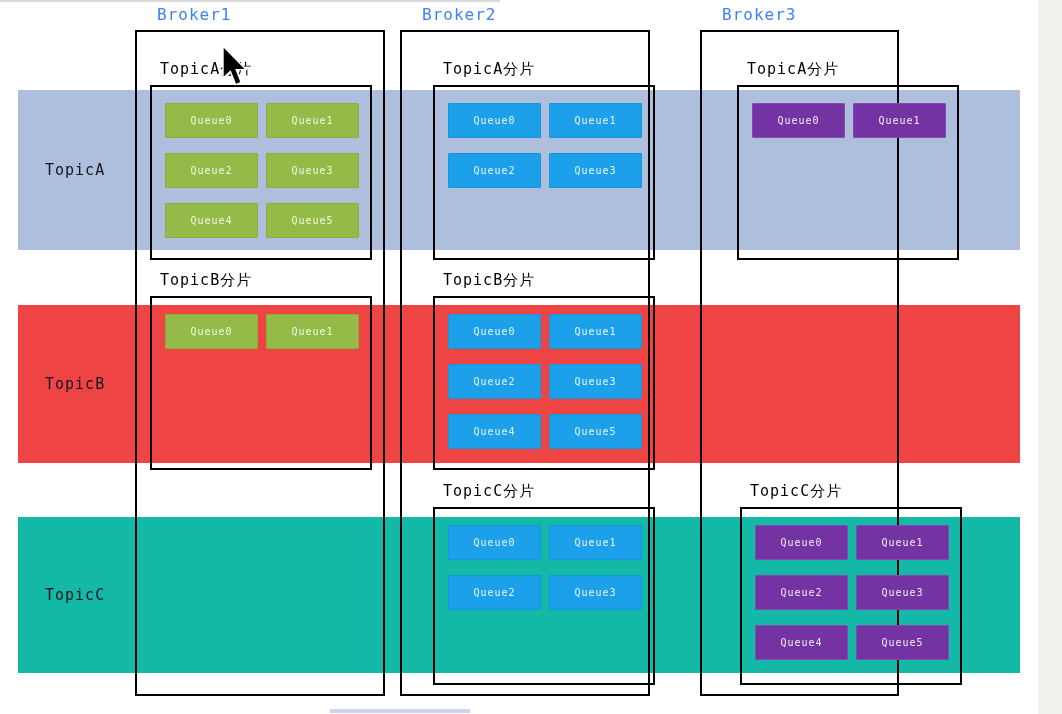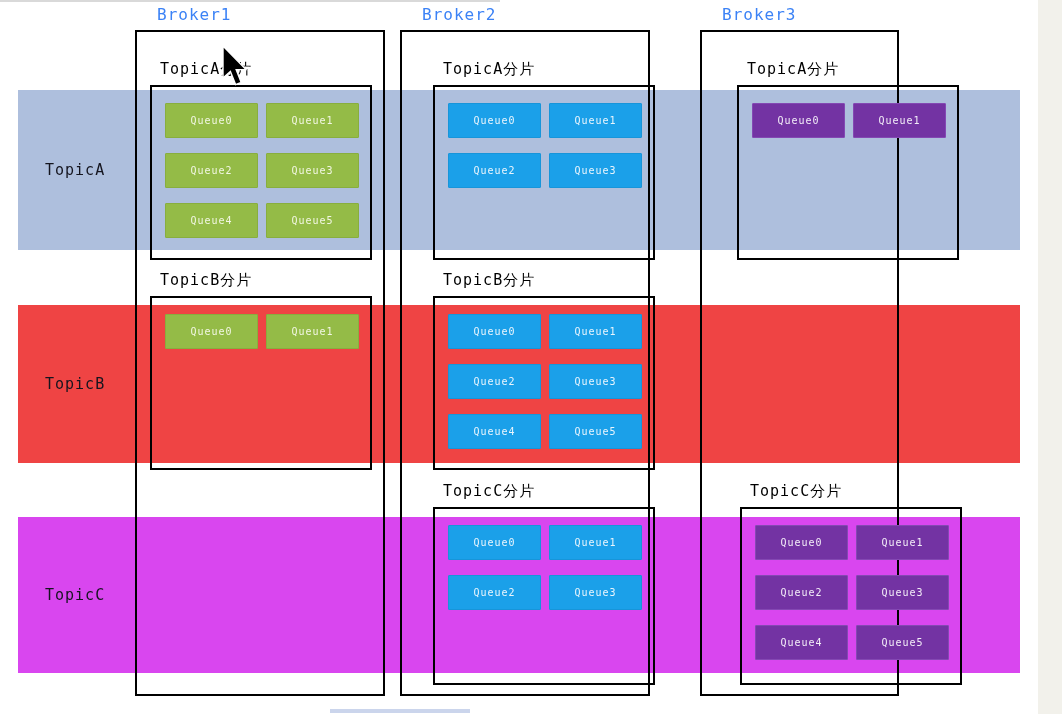--- a/index.html
+++ b/index.html
@@ -8,21 +8,21 @@
     font-family:"DejaVu Sans Mono","Liberation Mono",monospace;
     overflow:hidden;
   }
   .strip-right{position:absolute;left:1038px;top:0;width:24px;height:714px;background:#f2f1eb;}
   .top-hairline{position:absolute;left:0;top:0;width:500px;height:2px;background:#d9d9d9;}
 
   
   .band{position:absolute;left:18px;width:1002px;}
   .band-a{top:90px;height:160px;background:#aebfdd;}
   .band-b{top:305px;height:158px;background:#ef4444;}
-  .band-c{top:517px;height:156px;background:#d946ef;}
+  .band-c{top:517px;height:156px;background:#14b8a6;}
   .band-label{position:absolute;left:27px;top:50%;transform:translateY(-50%);
     font-size:15px;color:#15151f;letter-spacing:1px;}
 
   
   .broker{position:absolute;top:6px;height:696px;}
   .broker.b1{left:135px;width:250px;}
   .broker.b2{left:400px;width:250px;}
   .broker.b3{left:700px;width:199px;}
   .broker-title{margin-left:22px;font-size:16px;color:#3b82f6;line-height:18px;letter-spacing:1px;}
   .broker-box{position:absolute;top:24px;left:0;right:0;bottom:6px;border:2px solid #000;background:transparent;}

